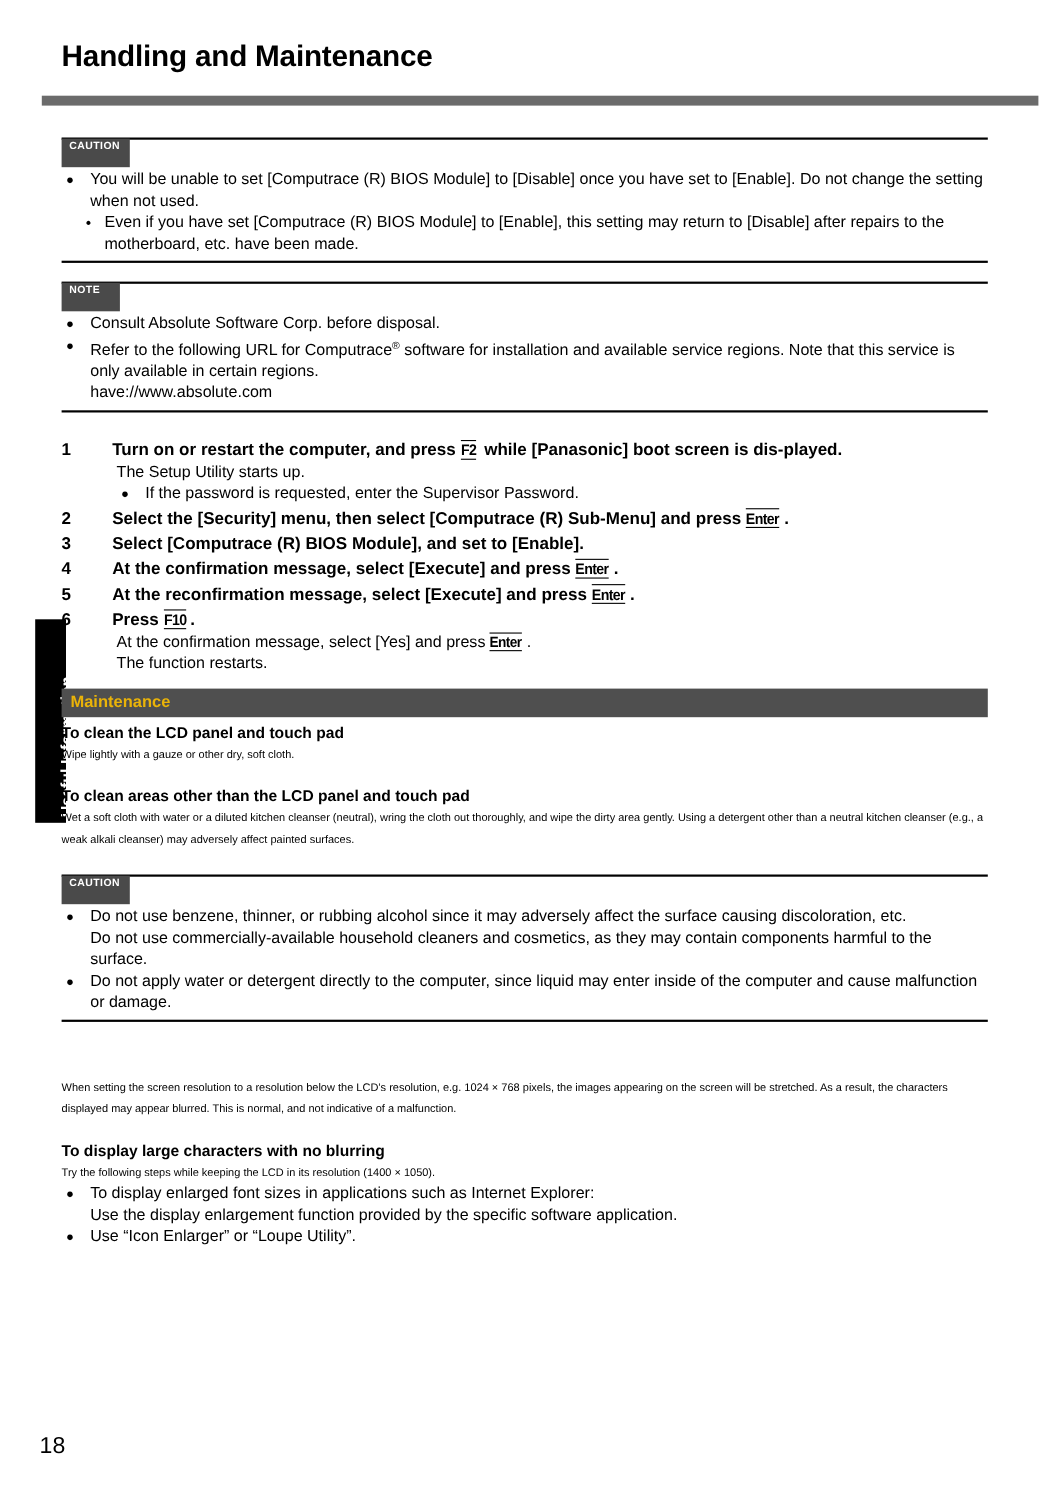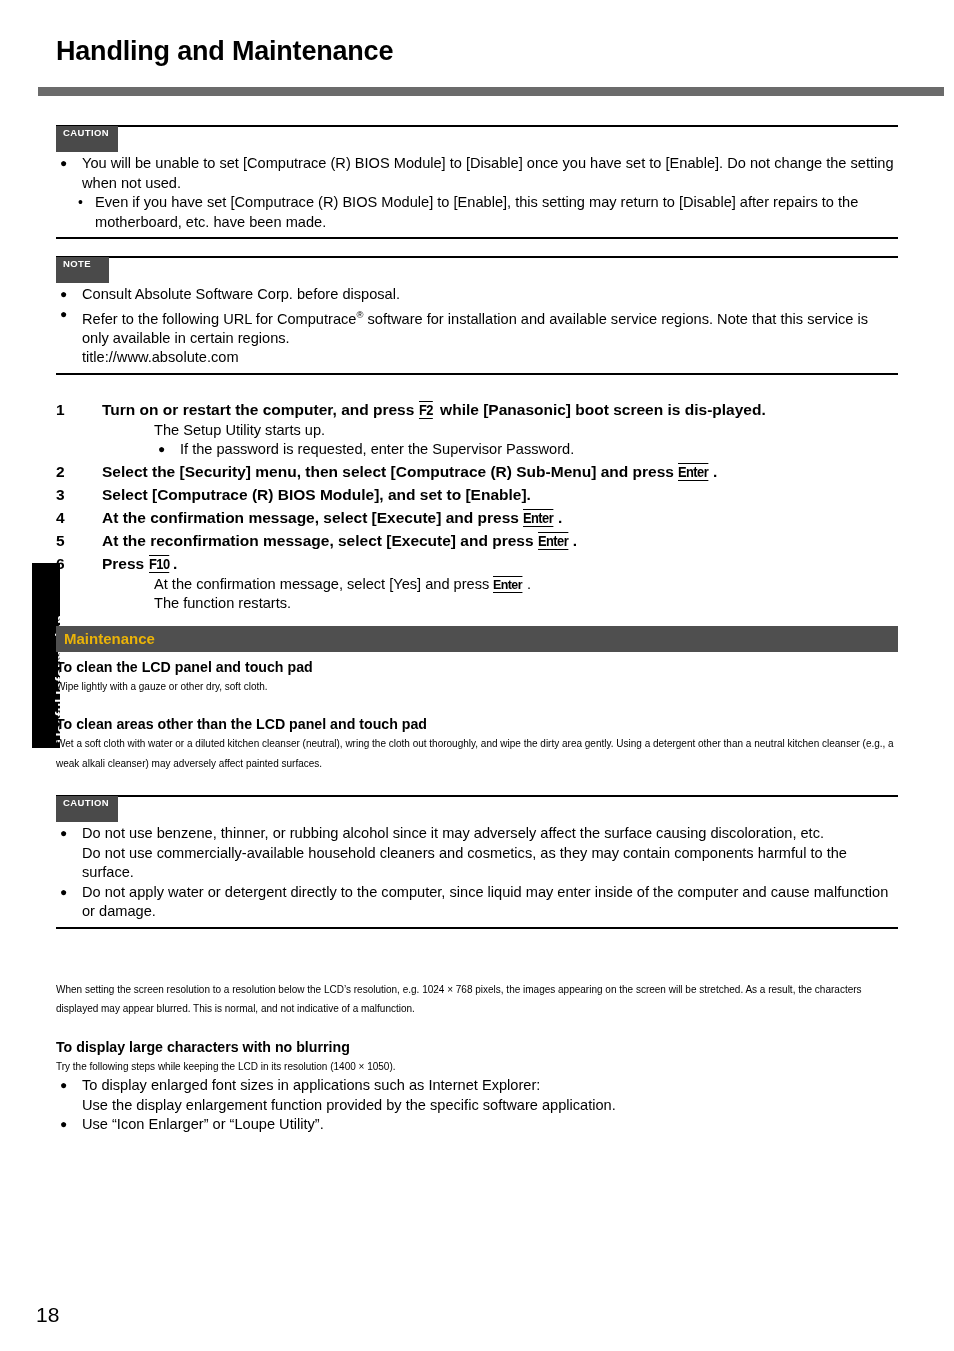--- a/index.html
+++ b/index.html
@@ -153,21 +153,20 @@
   }
   .step-head {
     font-size: 15.5px;
     font-weight: bold;
     line-height: 22px;
   }
   .step-detail {
     font-size: 14.6px;
     line-height: 19.5px;
     padding-left: 4px;
-    margin-left: 48px;
   }
   .step-detail .bullet-row { padding-left: 0; }
 
   
   .key {
     display: inline-block;
     font-weight: bold;
     font-family: "Liberation Sans", sans-serif;
     border-top: 1.6px solid #000;
     border-bottom: 1.6px solid #000;
@@ -249,21 +248,21 @@
       <div style="line-height:0">
         <span class="notice-tag note">NOTE</span>
       </div>
       <div class="notice-body">
         <div class="bullet-row">
           <div class="bullet-dot">●</div>
           <div class="bullet-text">Consult Absolute Software Corp. before disposal.</div>
         </div>
         <div class="bullet-row">
           <div class="bullet-dot">●</div>
-          <div class="bullet-text"><span>Refer to the following URL for Computrace</span><sup class="reg">®</sup><span> software for installation and available service regions. Note that this service is only available in certain regions.</span><br><span>title://www.absolute.com</span></div>
+          <div class="bullet-text"><span>Refer to the following URL for Computrace</span><sup class="reg">®</sup><span> software for installation and available service regions. Note that this service is only available in certain regions.</span><br><span>have://www.absolute.com</span></div>
         </div>
       </div>
       <div class="rule-bottom"></div>
     </div>
 
     <div style="height:24px"></div>
     <div class="steps">
 
       <div class="step">
         <div class="step-num">1</div>

